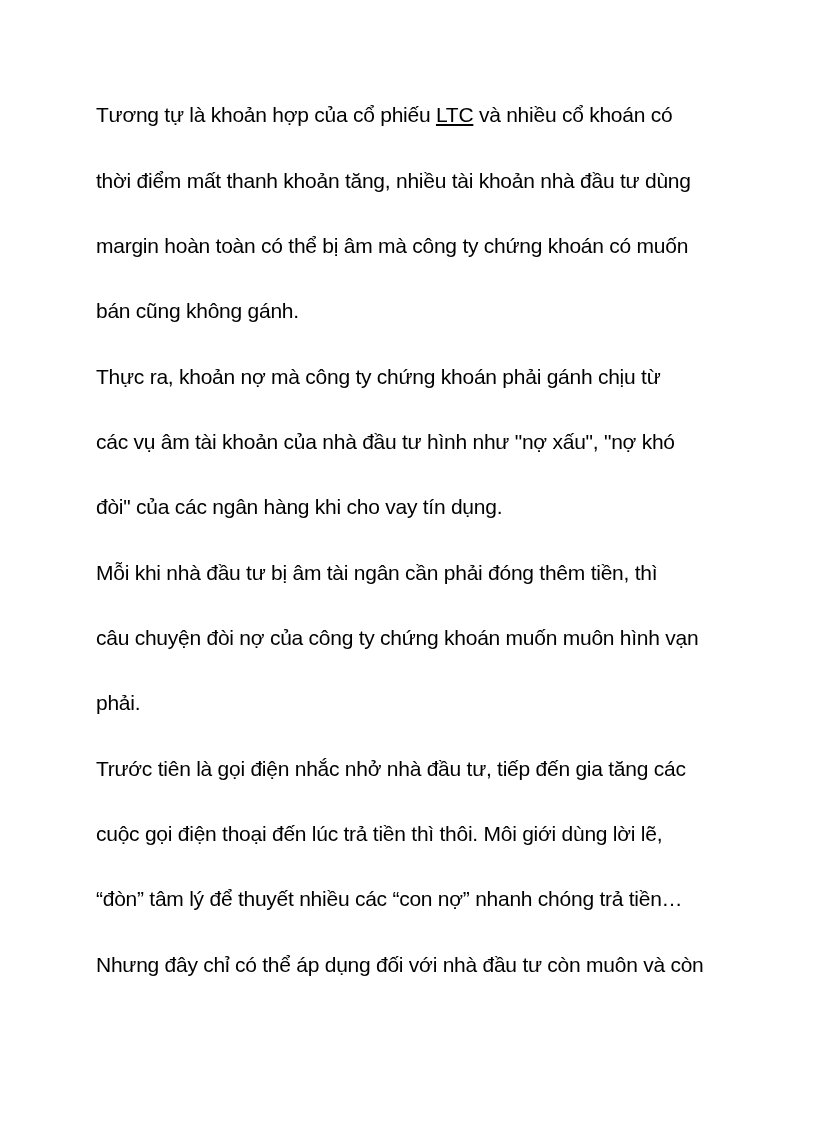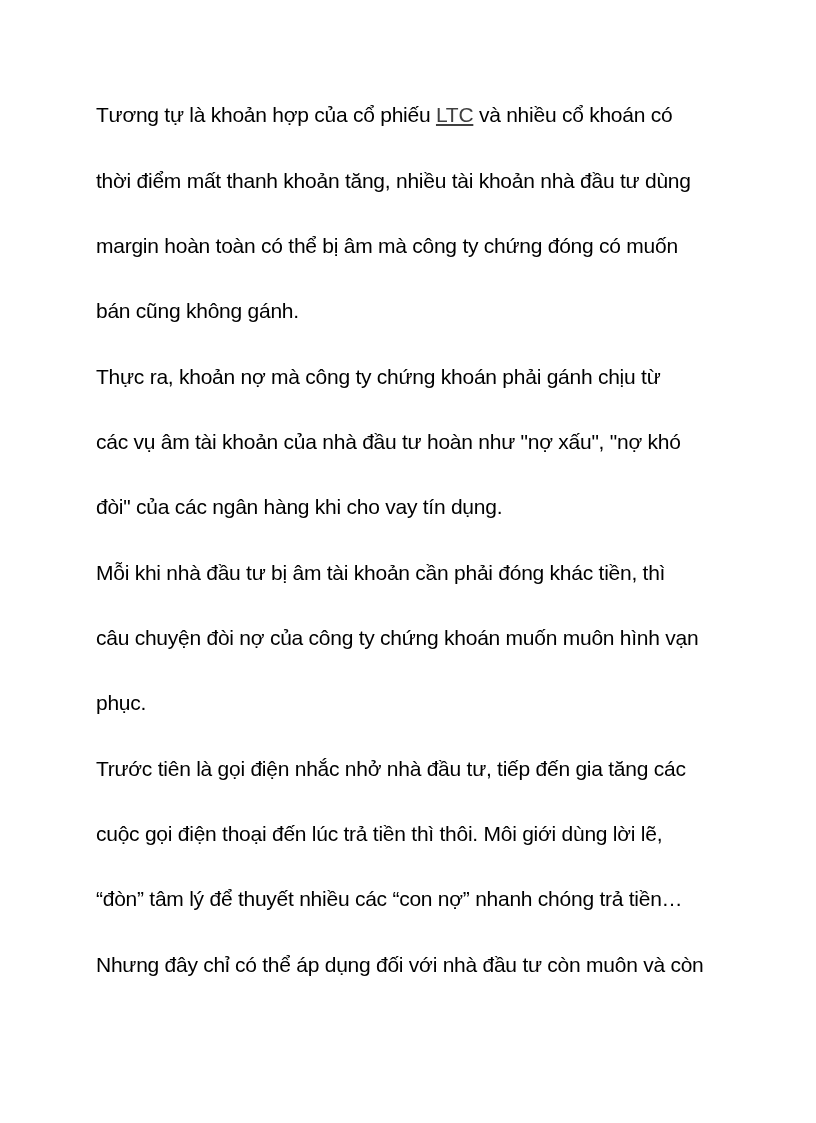--- a/index.html
+++ b/index.html
@@ -23,40 +23,40 @@
     }
     .line {
       position: absolute;
       left: 0;
       white-space: nowrap;
       font-size: 21px;
       line-height: 24px;
       letter-spacing: -0.25px;
     }
     .link {
-      color: #404040;
+      color: #000000;
       text-decoration: underline;
       cursor: pointer;
     }
   </style>
 </head>
 <body>
 
 <div class="page">
 
   <div class="line" style="top:103px"><span>Tương tự là khoản hợp của cổ phiếu </span><a class="link">LTC</a><span> và nhiều cổ khoán có</span></div>
   <div class="line" style="top:169px">thời điểm mất thanh khoản tăng, nhiều tài khoản nhà đầu tư dùng</div>
-  <div class="line" style="top:234px">margin hoàn toàn có thể bị âm mà công ty chứng đóng có muốn</div>
+  <div class="line" style="top:234px">margin hoàn toàn có thể bị âm mà công ty chứng khoán có muốn</div>
   <div class="line" style="top:299px">bán cũng không gánh.</div>
 
   <div class="line" style="top:365px">Thực ra, khoản nợ mà công ty chứng khoán phải gánh chịu từ</div>
-  <div class="line" style="top:430px">các vụ âm tài khoản của nhà đầu tư hoàn như "nợ xấu", "nợ khó</div>
+  <div class="line" style="top:430px">các vụ âm tài khoản của nhà đầu tư hình như "nợ xấu", "nợ khó</div>
   <div class="line" style="top:495px">đòi" của các ngân hàng khi cho vay tín dụng.</div>
 
-  <div class="line" style="top:561px">Mỗi khi nhà đầu tư bị âm tài khoản cần phải đóng khác tiền, thì</div>
+  <div class="line" style="top:561px">Mỗi khi nhà đầu tư bị âm tài ngân cần phải đóng thêm tiền, thì</div>
   <div class="line" style="top:626px">câu chuyện đòi nợ của công ty chứng khoán muốn muôn hình vạn</div>
-  <div class="line" style="top:691px">phục.</div>
+  <div class="line" style="top:691px">phải.</div>
 
   <div class="line" style="top:757px">Trước tiên là gọi điện nhắc nhở nhà đầu tư, tiếp đến gia tăng các</div>
   <div class="line" style="top:822px">cuộc gọi điện thoại đến lúc trả tiền thì thôi. Môi giới dùng lời lẽ,</div>
   <div class="line" style="top:887px">“đòn” tâm lý để thuyết nhiều các “con nợ” nhanh chóng trả tiền…</div>
   <div class="line" style="top:953px">Nhưng đây chỉ có thể áp dụng đối với nhà đầu tư còn muôn và còn</div>
 </div>
 
 </body></html>

